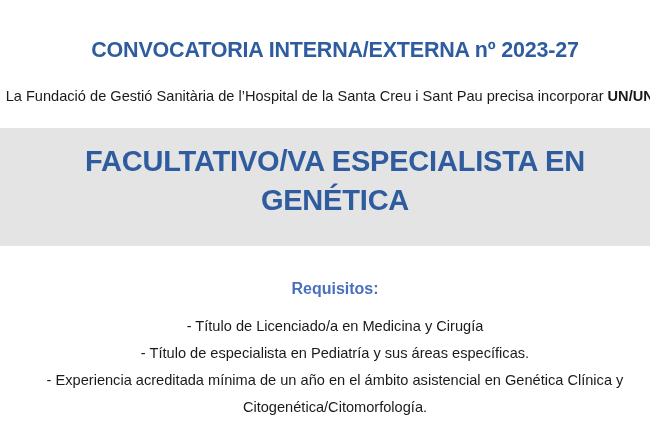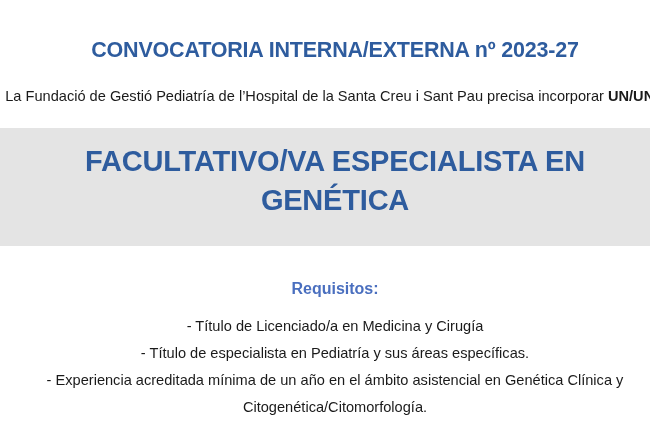--- a/index.html
+++ b/index.html
@@ -110,21 +110,21 @@
   }
 </style>
 </head>
 <body>
 
 <div class="doc-page">
 
   <div class="title-heading">CONVOCATORIA INTERNA/EXTERNA nº 2023-27</div>
 
   <div class="intro-paragraph">
-    <span>La Fundació de Gestió Pediatría de l’Hospital de la Santa Creu i Sant Pau precisa incorporar </span><span class="strong">UN/UNA</span>
+    <span>La Fundació de Gestió Sanitària de l’Hospital de la Santa Creu i Sant Pau precisa incorporar </span><span class="strong">UN/UNA</span>
   </div>
 
   <div class="position-banner">
     <div class="position-banner-inner">
       <div class="position-title">
         <div>FACULTATIVO/VA ESPECIALISTA EN</div>
         <div>GENÉTICA</div>
       </div>
     </div>
   </div>

